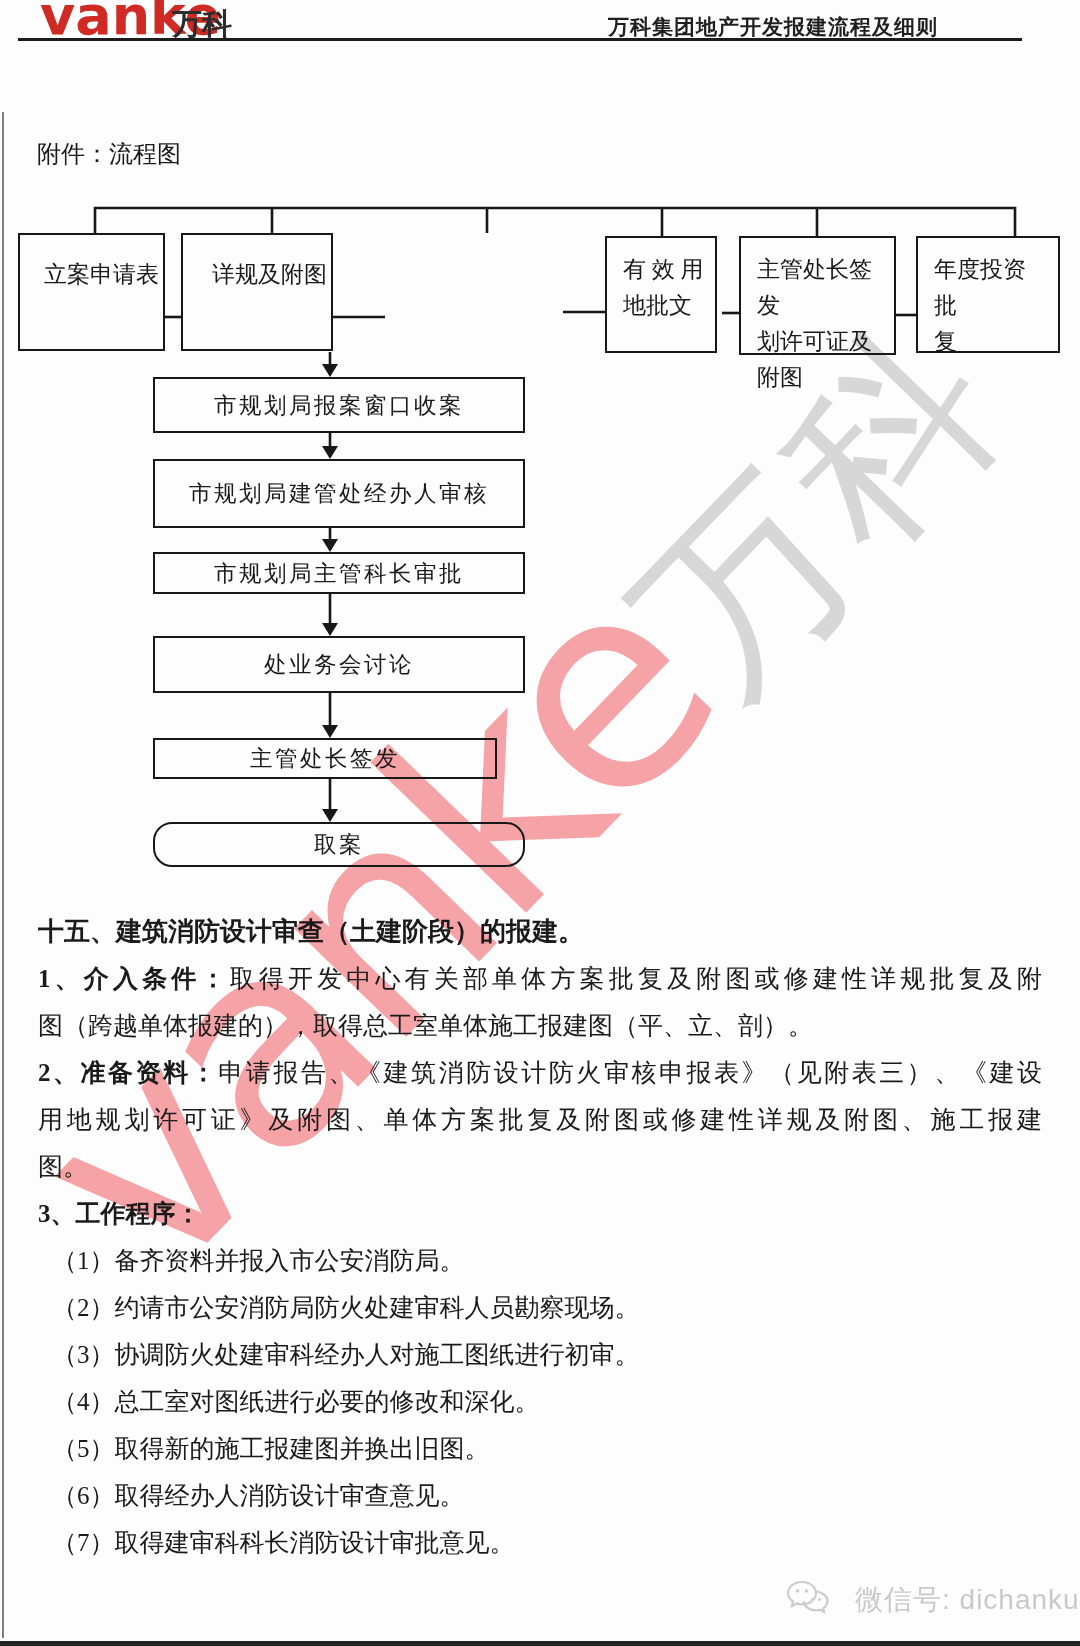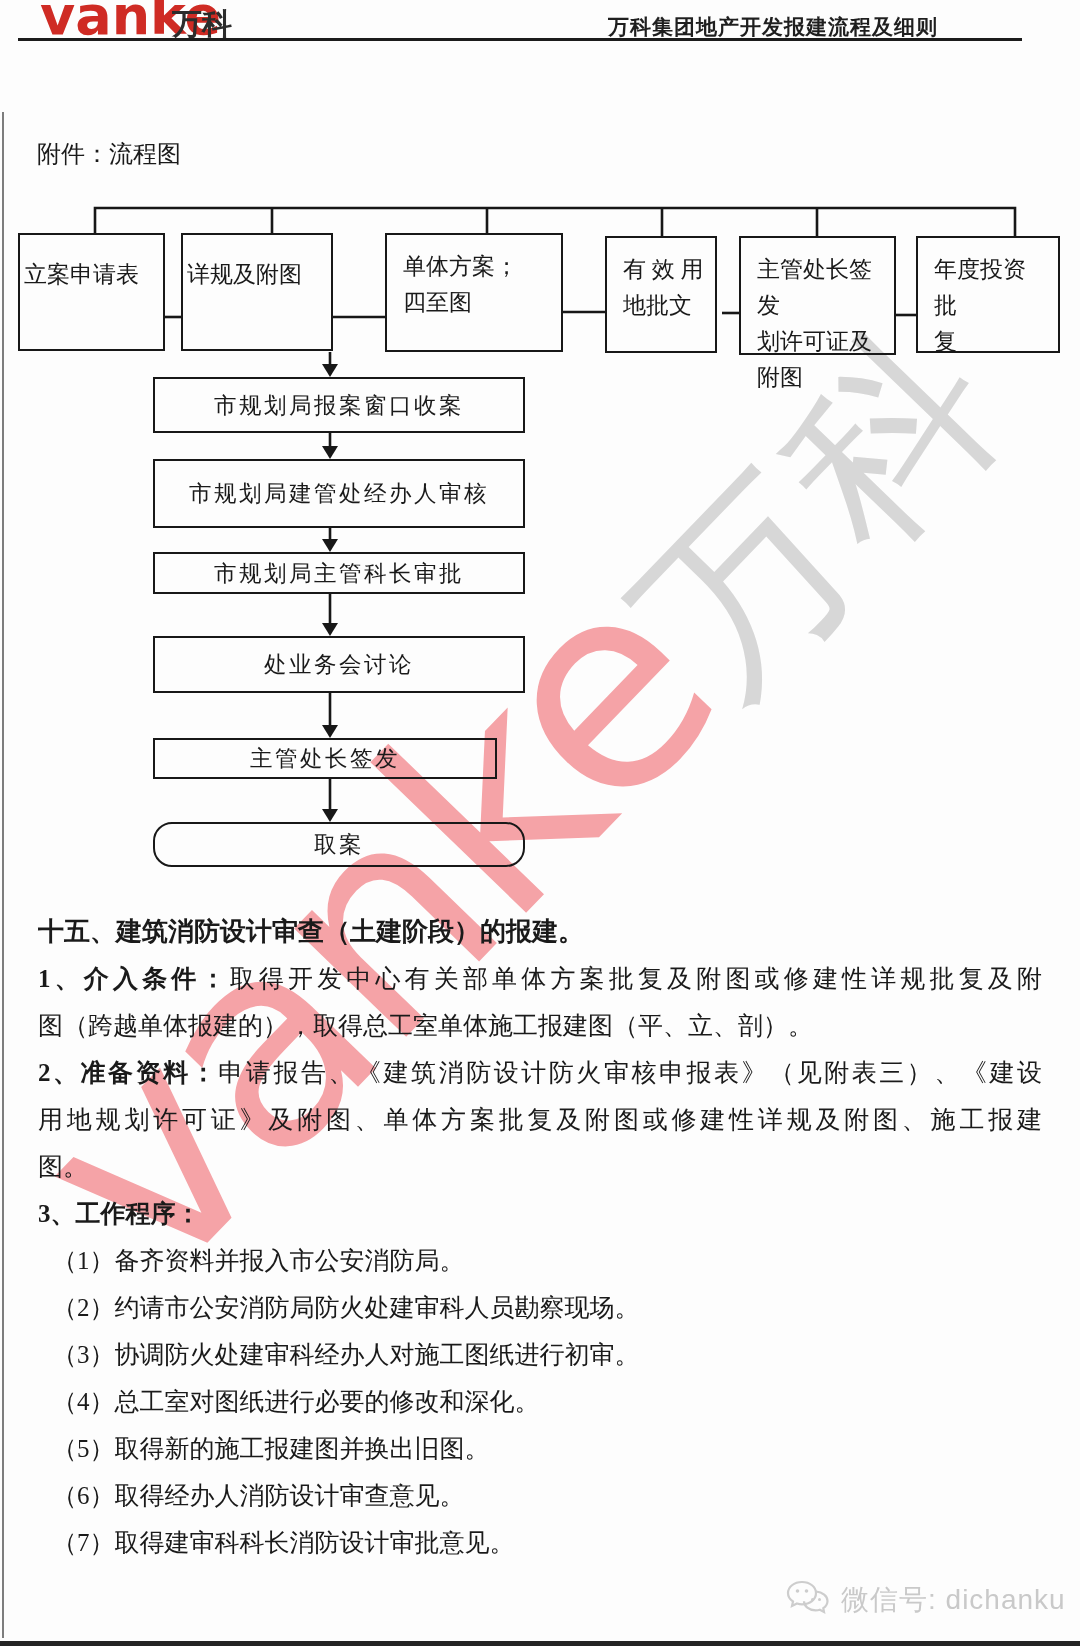--- a/index.html
+++ b/index.html
@@ -34,21 +34,21 @@
     transform:rotate(-46deg);transform-origin:0 50%;
     z-index:1;pointer-events:none;user-select:none;
   }
   .wm-latin{font-family:"DejaVu Sans","Liberation Sans",sans-serif;font-size:285px;color:#f5a3a7;letter-spacing:-8px;}
   .wm-cjk{font-size:200px;color:#d7d7d7;font-weight:normal;letter-spacing:6px;}
 
   
   .connectors{position:absolute;left:0;top:0;z-index:2;pointer-events:none;}
   .box{position:absolute;border:2.5px solid #181818;box-sizing:border-box;z-index:2;background:transparent;}
   .tbox{font-size:23px;line-height:36px;padding:14px 10px 0 16px;text-align:left;}
-  .tbox.center{text-align:left;padding:22px 4px 0 4px;}
+  .tbox.center{text-align:right;padding:22px 4px 0 4px;}
   .fbox{display:flex;align-items:center;justify-content:center;font-size:22.5px;letter-spacing:2.5px;}
   .b-top1{left:18px; top:233px;width:147px;height:118px;}
   .b-top2{left:181px;top:233px;width:152px;height:118px;}
   .b-top3{left:385px;top:233px;width:178px;height:119px;}
   .b-top4{left:605px;top:236px;width:112px;height:117px;}
   .b-top5{left:739px;top:236px;width:157px;height:119px;}
   .b-top6{left:916px;top:236px;width:144px;height:117px;}
   .b-flow1{left:153px;top:377px;width:372px;height:56px;}
   .b-flow2{left:153px;top:459px;width:372px;height:69px;}
   .b-flow3{left:153px;top:552px;width:372px;height:42px;}
@@ -58,21 +58,21 @@
 
   
   .bodytext{position:absolute;left:38px;top:908px;width:1004px;font-size:25px;line-height:47px;z-index:2;}
   .bt-heading{font-weight:bold;font-size:26px;}
   .lbl{font-weight:bold;}
   .line{min-height:47px;}
   .just{text-align:justify;text-align-last:justify;}
   .step{padding-left:14px;}
 
   
-  .footer{position:absolute;left:785px;top:1578px;display:flex;align-items:center;gap:10px;z-index:2;}
+  .footer{position:absolute;left:785px;top:1578px;display:flex;align-items:center;gap:24px;z-index:2;}
   .footer-label{
     font-family:"Liberation Sans","DejaVu Sans",sans-serif;
     font-size:28px;color:#c9c9c9;letter-spacing:1px;
   }
 </style>
 </head>
 <body>
 
 <div class="page">
 
@@ -119,24 +119,20 @@
       <path d="M322 809 L338 809 L330 822 Z"></path>
     </g>
   </svg>
 
   <div class="box tbox center b-top1">
     <div>立案申请表</div>
   </div>
   <div class="box tbox center b-top2">
     <div>详规及附图</div>
   </div>
-  <div class="box tbox b-top3">
-    <div>单体方案；</div>
-    <div>四至图</div>
-  </div>
   <div class="box tbox b-top4">
     <div>有 效 用</div>
     <div>地批文</div>
   </div>
   <div class="box tbox b-top5">
     <div>主管处长签发</div>
     <div>划许可证及</div>
     <div>附图</div>
   </div>
   <div class="box tbox b-top6">

